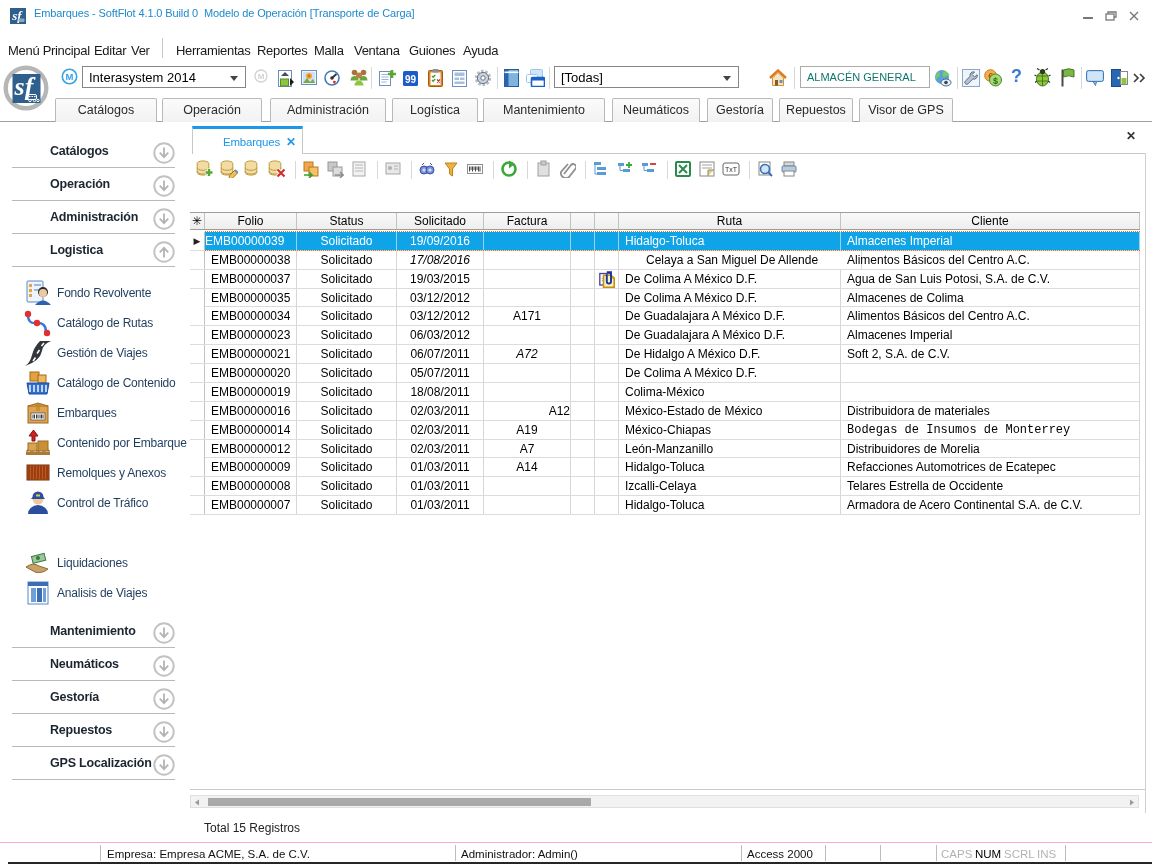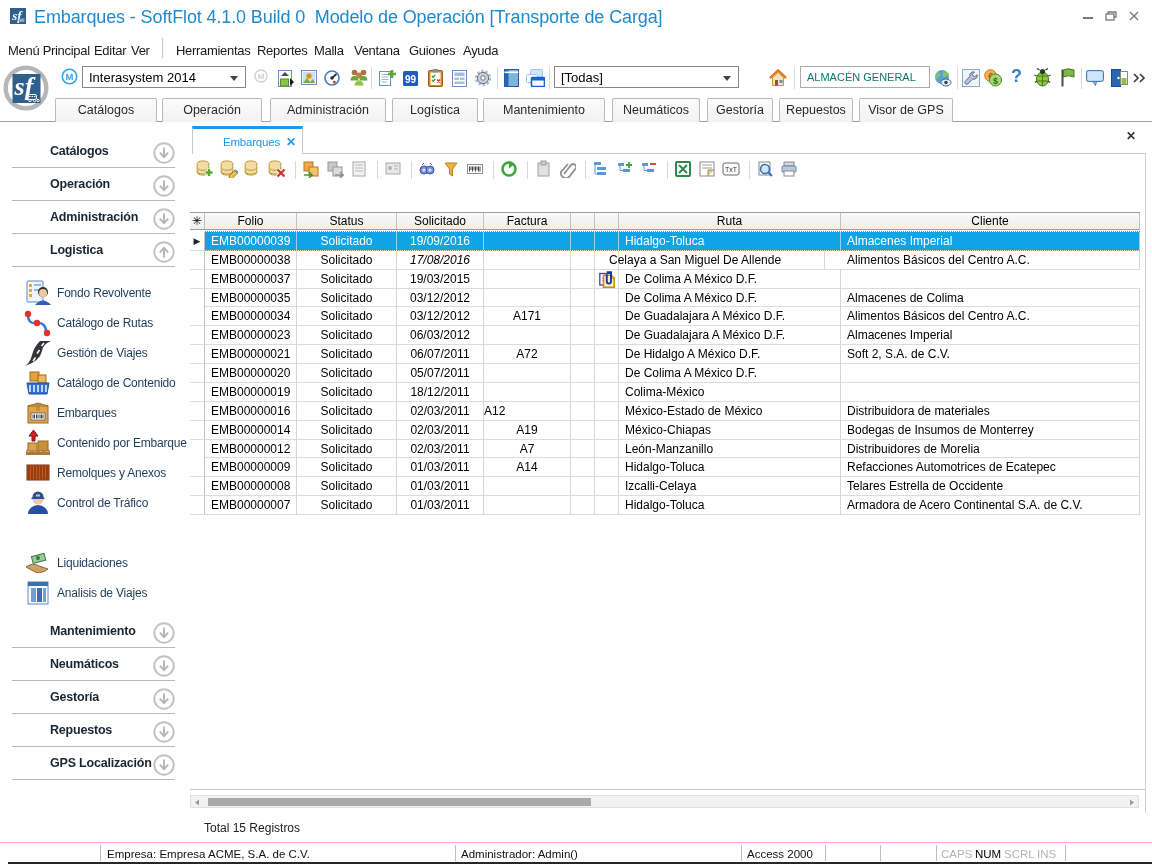--- a/index.html
+++ b/index.html
@@ -3,21 +3,21 @@
 <meta charset="utf-8">
 <style>
 * { margin:0; padding:0; box-sizing:border-box; }
 html,body { width:1152px; height:864px; overflow:hidden; background:#fff;
   font-family:"Liberation Sans", sans-serif; }
 .abs { position:absolute; }
 #app { position:relative; width:1152px; height:864px; background:#fff; }
 
 
 #titlebar { left:0; top:0; width:1152px; height:32px; background:#fff; }
-#title-text { left:34px; top:7px; font-size:18px; letter-spacing:-0.12px; color:#1d8acd; white-space:nowrap; }
+#title-text { left:34px; top:7px; font-size:11px; letter-spacing:-0.12px; color:#1d8acd; white-space:nowrap; }
 .winbtn { top:8px; width:16px; height:16px; color:#777; }
 
 
 #menubar { left:0; top:32px; width:1152px; height:30px; background:#fff; }
 .menuitem { position:absolute; top:11px; font-size:13px; color:#1a1a1a; white-space:nowrap; letter-spacing:-0.3px; }
 
 
 #toolbar { left:0; top:62px; width:1152px; height:34px; background:#fff; }
 .tbsep { position:absolute; top:5px; width:1px; height:22px; background:#d8d8d8; }
 .combo { position:absolute; background:#fff; border:1px solid #868686; height:22px; font-size:13px; color:#000; white-space:nowrap; overflow:hidden; }
@@ -629,55 +629,56 @@
           <div class="hcell" style="left:207px; width:87px;">Solicitado</div>
           <div class="hcell" style="left:294px; width:87px;">Factura</div>
           <div class="hcell" style="left:381px; width:24px;"></div>
           <div class="hcell" style="left:405px; width:24px;"></div>
           <div class="hcell" style="left:429px; width:222px;">Ruta</div>
           <div class="hcell" style="left:651px; width:299px;">Cliente</div>
         </div>
         <div class="grow sel" style="top:20px;">
           <div class="gcell marker" style="left:0; width:15px; text-align:center;">▶</div>
           <div class="seldot"></div>
-          <div class="gcell" style="left:15px; width:92px; text-align:left;padding-left:6px;">EMB00000039</div>
+          <div class="gcell" style="left:15px; width:92px; text-align:left;">EMB00000039</div>
           <div class="gcell" style="left:107px; width:100px; text-align:center;">Solicitado</div>
           <div class="gcell" style="left:207px; width:87px; text-align:center;">19/09/2016</div>
           <div class="gcell" style="left:294px; width:87px; text-align:center;"></div>
           <div class="gcell" style="left:381px; width:24px; text-align:center;"></div>
           <div class="gcell" style="left:405px; width:24px; text-align:center;"></div>
           <div class="gcell" style="left:429px; width:222px; text-align:left;padding-left:6px;">Hidalgo-Toluca</div>
           <div class="gcell" style="left:651px; width:299px; text-align:left;padding-left:6px;">Almacenes Imperial</div>
         </div>
         <div class="grow" style="top:38.870000000000005px;">
           <div class="gcell marker" style="left:0; width:15px; text-align:center;"></div>
           <div class="gcell" style="left:15px; width:92px; text-align:left;padding-left:6px;">EMB00000038</div>
           <div class="gcell" style="left:107px; width:100px; text-align:center;">Solicitado</div>
           <div class="gcell" style="left:207px; width:87px; text-align:center;font-style:italic;">17/08/2016</div>
           <div class="gcell" style="left:294px; width:87px; text-align:center;"></div>
           <div class="gcell" style="left:381px; width:24px; text-align:center;"></div>
           <div class="gcell" style="left:405px; width:24px; text-align:center;"></div>
-          <div class="gcell" style="left:413px; width:222px; text-align:left;padding-left:6px;">Celaya a San Miguel De Allende</div>
+          <div class="gcell" style="left:450px; width:222px; text-align:left;padding-left:6px;">Celaya a San Miguel De Allende</div>
           <div class="gcell" style="left:651px; width:299px; text-align:left;padding-left:6px;">Alimentos Básicos del Centro A.C.</div>
         </div>
         <div class="grow" style="top:57.74px;">
           <div class="gcell marker" style="left:0; width:15px; text-align:center;"></div>
           <div class="gcell" style="left:15px; width:92px; text-align:left;padding-left:6px;">EMB00000037</div>
           <div class="gcell" style="left:107px; width:100px; text-align:center;">Solicitado</div>
           <div class="gcell" style="left:207px; width:87px; text-align:center;">19/03/2015</div>
           <div class="gcell" style="left:294px; width:87px; text-align:center;"></div>
           <div class="gcell" style="left:381px; width:24px; text-align:center;"></div>
           <div class="gcell" style="left:405px; width:24px; text-align:center;"><svg width="16" height="17" viewBox="0 0 16 17" style="margin-top:1px;">
               <rect x="0.8" y="2.5" width="11" height="11.5" fill="#fff" stroke="#44449a" stroke-width="1.3"></rect>
               <path d="M2.8 7.5 h3 M2.8 9.5 h3" stroke="#8abdf0" stroke-width="1.2"></path>
               <path d="M4.5 4.2 h7.5 l3.2 3 v9 h-10.7 z" fill="#faf3c0" stroke="#c89010" stroke-width="1.6"></path>
               <path d="M12 4.2 l3.2 3 h-3.2 z" fill="#f0c030" stroke="#c89010" stroke-width="0.8"></path>
               <path d="M7.8 1.2 h4.2 v9.3 a2.1 2.1 0 0 1 -4.2 0 v-7.3" fill="none" stroke="#16369c" stroke-width="1.9"></path>
             </svg></div>
           <div class="gcell" style="left:429px; width:222px; text-align:left;padding-left:6px;">De Colima A México D.F.</div>
+          <div class="gcell" style="left:651px; width:299px; text-align:left;padding-left:6px;">Agua de San Luis Potosi, S.A. de C.V.</div>
         </div>
         <div class="grow" style="top:76.61px;">
           <div class="gcell marker" style="left:0; width:15px; text-align:center;"></div>
           <div class="gcell" style="left:15px; width:92px; text-align:left;padding-left:6px;">EMB00000035</div>
           <div class="gcell" style="left:107px; width:100px; text-align:center;">Solicitado</div>
           <div class="gcell" style="left:207px; width:87px; text-align:center;">03/12/2012</div>
           <div class="gcell" style="left:294px; width:87px; text-align:center;"></div>
           <div class="gcell" style="left:381px; width:24px; text-align:center;"></div>
           <div class="gcell" style="left:405px; width:24px; text-align:center;"></div>
           <div class="gcell" style="left:429px; width:222px; text-align:left;padding-left:6px;">De Colima A México D.F.</div>
@@ -703,69 +704,69 @@
           <div class="gcell" style="left:381px; width:24px; text-align:center;"></div>
           <div class="gcell" style="left:405px; width:24px; text-align:center;"></div>
           <div class="gcell" style="left:429px; width:222px; text-align:left;padding-left:6px;">De Guadalajara A México D.F.</div>
           <div class="gcell" style="left:651px; width:299px; text-align:left;padding-left:6px;">Almacenes Imperial</div>
         </div>
         <div class="grow" style="top:133.22px;">
           <div class="gcell marker" style="left:0; width:15px; text-align:center;"></div>
           <div class="gcell" style="left:15px; width:92px; text-align:left;padding-left:6px;">EMB00000021</div>
           <div class="gcell" style="left:107px; width:100px; text-align:center;">Solicitado</div>
           <div class="gcell" style="left:207px; width:87px; text-align:center;">06/07/2011</div>
-          <div class="gcell" style="left:294px; width:87px; text-align:center;">A72</div>
+          <div class="gcell" style="left:294px; width:87px; text-align:center;font-style:italic;">A72</div>
           <div class="gcell" style="left:381px; width:24px; text-align:center;"></div>
           <div class="gcell" style="left:405px; width:24px; text-align:center;"></div>
           <div class="gcell" style="left:429px; width:222px; text-align:left;padding-left:6px;">De Hidalgo A México D.F.</div>
           <div class="gcell" style="left:651px; width:299px; text-align:left;padding-left:6px;">Soft 2, S.A. de C.V.</div>
         </div>
         <div class="grow" style="top:152.09px;">
           <div class="gcell marker" style="left:0; width:15px; text-align:center;"></div>
           <div class="gcell" style="left:15px; width:92px; text-align:left;padding-left:6px;">EMB00000020</div>
           <div class="gcell" style="left:107px; width:100px; text-align:center;">Solicitado</div>
           <div class="gcell" style="left:207px; width:87px; text-align:center;">05/07/2011</div>
           <div class="gcell" style="left:294px; width:87px; text-align:center;"></div>
           <div class="gcell" style="left:381px; width:24px; text-align:center;"></div>
           <div class="gcell" style="left:405px; width:24px; text-align:center;"></div>
           <div class="gcell" style="left:429px; width:222px; text-align:left;padding-left:6px;">De Colima A México D.F.</div>
           <div class="gcell" style="left:651px; width:299px; text-align:left;padding-left:6px;"></div>
         </div>
         <div class="grow" style="top:170.96px;">
           <div class="gcell marker" style="left:0; width:15px; text-align:center;"></div>
           <div class="gcell" style="left:15px; width:92px; text-align:left;padding-left:6px;">EMB00000019</div>
           <div class="gcell" style="left:107px; width:100px; text-align:center;">Solicitado</div>
-          <div class="gcell" style="left:207px; width:87px; text-align:center;">18/12/2011</div>
+          <div class="gcell" style="left:207px; width:87px; text-align:center;">18/08/2011</div>
           <div class="gcell" style="left:294px; width:87px; text-align:center;"></div>
           <div class="gcell" style="left:381px; width:24px; text-align:center;"></div>
           <div class="gcell" style="left:405px; width:24px; text-align:center;"></div>
           <div class="gcell" style="left:429px; width:222px; text-align:left;padding-left:6px;">Colima-México</div>
           <div class="gcell" style="left:651px; width:299px; text-align:left;padding-left:6px;"></div>
         </div>
         <div class="grow" style="top:189.83px;">
           <div class="gcell marker" style="left:0; width:15px; text-align:center;"></div>
           <div class="gcell" style="left:15px; width:92px; text-align:left;padding-left:6px;">EMB00000016</div>
           <div class="gcell" style="left:107px; width:100px; text-align:center;">Solicitado</div>
           <div class="gcell" style="left:207px; width:87px; text-align:center;">02/03/2011</div>
-          <div class="gcell" style="left:294px; width:87px; text-align:left;">A12</div>
+          <div class="gcell" style="left:294px; width:87px; text-align:right;">A12</div>
           <div class="gcell" style="left:381px; width:24px; text-align:center;"></div>
           <div class="gcell" style="left:405px; width:24px; text-align:center;"></div>
           <div class="gcell" style="left:429px; width:222px; text-align:left;padding-left:6px;">México-Estado de México</div>
           <div class="gcell" style="left:651px; width:299px; text-align:left;padding-left:6px;">Distribuidora de materiales</div>
         </div>
         <div class="grow" style="top:208.70000000000002px;">
           <div class="gcell marker" style="left:0; width:15px; text-align:center;"></div>
           <div class="gcell" style="left:15px; width:92px; text-align:left;padding-left:6px;">EMB00000014</div>
           <div class="gcell" style="left:107px; width:100px; text-align:center;">Solicitado</div>
           <div class="gcell" style="left:207px; width:87px; text-align:center;">02/03/2011</div>
           <div class="gcell" style="left:294px; width:87px; text-align:center;">A19</div>
           <div class="gcell" style="left:381px; width:24px; text-align:center;"></div>
           <div class="gcell" style="left:405px; width:24px; text-align:center;"></div>
           <div class="gcell" style="left:429px; width:222px; text-align:left;padding-left:6px;">México-Chiapas</div>
-          <div class="gcell" style="left:651px; width:299px; text-align:left;padding-left:6px;">Bodegas de Insumos de Monterrey</div>
+          <div class="gcell" style="left:651px; width:299px; text-align:left;padding-left:6px;font-family:Liberation Mono, monospace;">Bodegas de Insumos de Monterrey</div>
         </div>
         <div class="grow" style="top:227.57000000000002px;">
           <div class="gcell marker" style="left:0; width:15px; text-align:center;"></div>
           <div class="gcell" style="left:15px; width:92px; text-align:left;padding-left:6px;">EMB00000012</div>
           <div class="gcell" style="left:107px; width:100px; text-align:center;">Solicitado</div>
           <div class="gcell" style="left:207px; width:87px; text-align:center;">02/03/2011</div>
           <div class="gcell" style="left:294px; width:87px; text-align:center;">A7</div>
           <div class="gcell" style="left:381px; width:24px; text-align:center;"></div>
           <div class="gcell" style="left:405px; width:24px; text-align:center;"></div>
           <div class="gcell" style="left:429px; width:222px; text-align:left;padding-left:6px;">León-Manzanillo</div>

